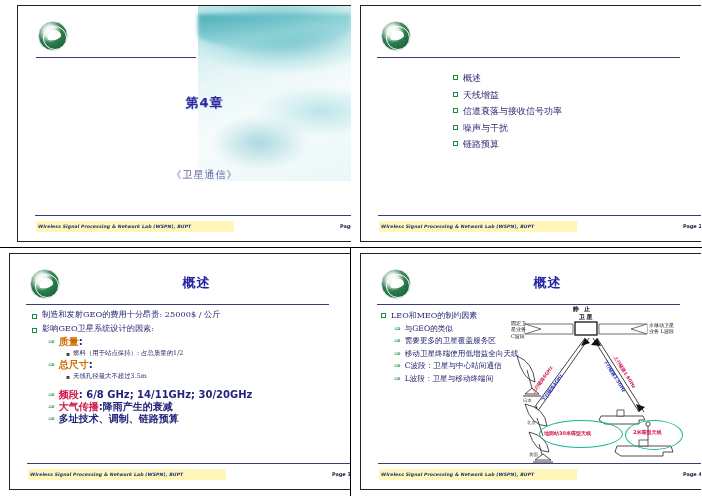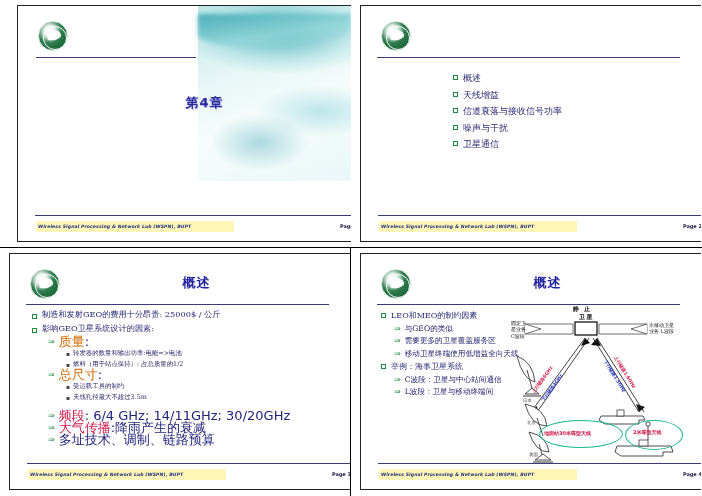--- a/index.html
+++ b/index.html
@@ -84,21 +84,21 @@
   .s3 .logo, .s4 .logo { left:20px; top:15px; }
   .s3 .hrule, .s4 .hrule { left:16px; width:303px; top:50px; }
 
   
   .body3 { position:absolute; left:22px; top:55px; right:10px; }
   .lvl1 { display:flex; align-items:center; margin-bottom:3px; }
   .lvl1 .txt { font-size:8.2px; color:#1f1f6e; line-height:11px;
                font-family:"DejaVu Serif","Liberation Serif",serif; }
   .lvl2 { display:flex; align-items:flex-start; margin-left:16px; margin-bottom:2px; }
   .arrow { color:#1a8a3c; font-size:8px; margin-right:4px; line-height:10px; flex:0 0 auto; }
-  .lvl2 .txt { font-size:13px; color:#23237a; font-weight:normal; line-height:10px; }
+  .lvl2 .txt { font-size:10px; color:#23237a; font-weight:bold; line-height:10px; }
   .kw-orange { color:#d06a00; }
   .kw-red { color:#d0184a; }
   .lvl3 { display:flex; align-items:flex-start; margin-left:34px; margin-bottom:1.5px; }
   .dot { color:#444; font-size:6px; margin-right:3px; line-height:9px; flex:0 0 auto; }
   .lvl3 .txt { font-size:6.4px; color:#1f1f5e; line-height:9px;
                font-family:"DejaVu Serif","Liberation Serif",serif; }
   .spacer { height:8px; }
 
   
   .body4 { position:absolute; left:20px; top:56px; width:140px; }
@@ -134,20 +134,21 @@
   <div class="slide s1">
     <div class="frame">
       <div class="bg"></div>
       <div class="bg2"></div>
       <div class="logo"></div>
       <div class="hrule"></div>
 
       <div class="title1">
         <div>第4章</div>
       </div>
+      <div class="subtitle1">《卫星通信》</div>
 
       <div class="footbar">
         <div class="footrule"></div>
         <div class="foothl"></div>
         <div class="foottxt">Wireless Signal Processing &amp; Network Lab (WSPN), BUPT</div>
         <div class="pageno">Page 1</div>
       </div>
     </div>
   </div>
 
@@ -168,21 +169,21 @@
         <div class="toc-item">
           <span class="sq"></span>
           <span class="toc-lbl">信道衰落与接收信号功率</span>
         </div>
         <div class="toc-item">
           <span class="sq"></span>
           <span class="toc-lbl">噪声与干扰</span>
         </div>
         <div class="toc-item">
           <span class="sq"></span>
-          <span class="toc-lbl">卫星通信</span>
+          <span class="toc-lbl">链路预算</span>
         </div>
       </div>
 
       <div class="footbar">
         <div class="footrule"></div>
         <div class="foothl"></div>
         <div class="foottxt">Wireless Signal Processing &amp; Network Lab (WSPN), BUPT</div>
         <div class="pageno">Page 2</div>
       </div>
     </div>
@@ -205,45 +206,37 @@
           <span class="sq"></span>
           <span class="txt">影响GEO卫星系统设计的因素:</span>
         </div>
 
         <div class="lvl2">
           <span class="arrow">⇒</span>
           <span class="txt"><span class="kw-orange">质量</span><span>:</span></span>
         </div>
         <div class="lvl3">
           <span class="dot">▪</span>
-          <span class="txt">转发器的数量和输出功率:电能=&gt;电池</span>
-        </div>
-        <div class="lvl3">
-          <span class="dot">▪</span>
           <span class="txt">燃料（用于站点保持）: 占总质量的1/2</span>
         </div>
 
         <div class="lvl2">
           <span class="arrow">⇒</span>
           <span class="txt"><span class="kw-orange">总尺寸</span><span>:</span></span>
-        </div>
-        <div class="lvl3">
-          <span class="dot">▪</span>
-          <span class="txt">受运载工具的制约</span>
         </div>
         <div class="lvl3">
           <span class="dot">▪</span>
           <span class="txt">天线孔径最大不超过3.5m</span>
         </div>
 
         <div class="spacer"></div>
 
         <div class="lvl2">
           <span class="arrow">⇒</span>
-          <span class="txt"><span class="kw-red">频段</span><span>:  6/4 GHz; 14/11GHz; 30/20GHz</span></span>
+          <span class="txt"><span class="kw-red">频段</span><span>:  6/8 GHz; 14/11GHz; 30/20GHz</span></span>
         </div>
         <div class="lvl2">
           <span class="arrow">⇒</span>
           <span class="txt"><span class="kw-red">大气传播</span><span>:降雨产生的衰减</span></span>
         </div>
         <div class="lvl2">
           <span class="arrow">⇒</span>
           <span class="txt">多址技术、调制、链路预算</span>
         </div>
       </div>
@@ -273,24 +266,20 @@
           <span class="txt">与GEO的类似</span>
         </div>
         <div class="b4l2">
           <span class="arrow">⇒</span>
           <span class="txt">需要更多的卫星覆盖服务区</span>
         </div>
         <div class="b4l2">
           <span class="arrow">⇒</span>
           <span class="txt">移动卫星终端使用低增益全向天线</span>
         </div>
-        <div class="b4l1">
-          <span class="sq"></span>
-          <span class="txt">举例：海事卫星系统</span>
-        </div>
         <div class="b4l2">
           <span class="arrow">⇒</span>
           <span class="txt">C波段：卫星与中心站间通信</span>
         </div>
         <div class="b4l2">
           <span class="arrow">⇒</span>
           <span class="txt">L波段：卫星与移动终端间</span>
         </div>
       </div>
 

